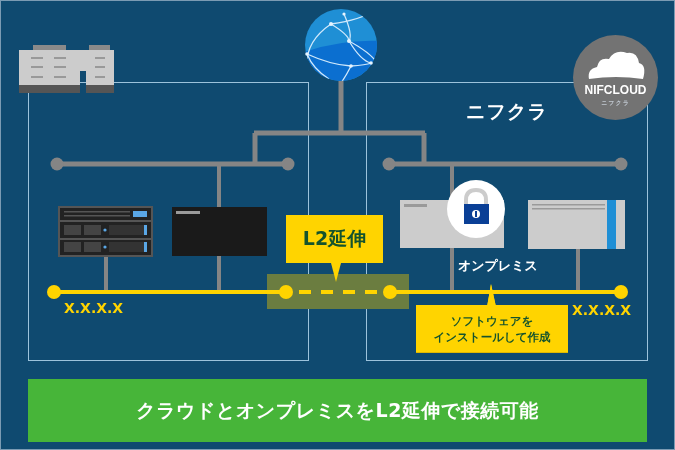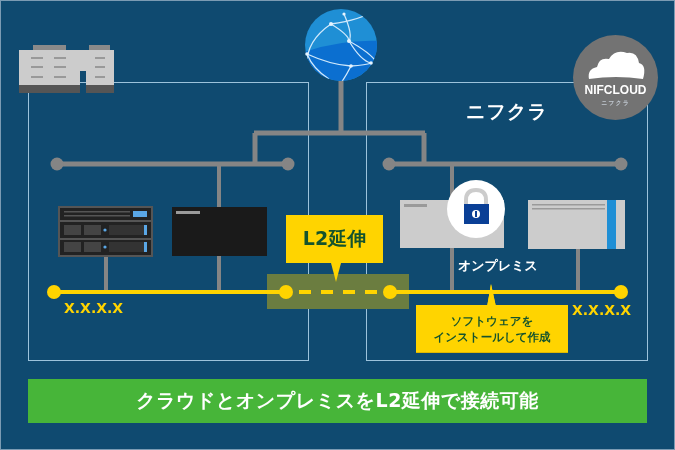--- a/index.html
+++ b/index.html
@@ -2,21 +2,21 @@
 <html><head>
 <meta charset="utf-8">
 <style>
   html, body { margin: 0; padding: 0; }
   body { width: 675px; height: 450px; overflow: hidden; background: #0f4a70; font-family: "DejaVu Sans", sans-serif; }
   .stage { position: relative; width: 675px; height: 450px; background: #0f4a70; box-sizing: border-box; border: 1px solid #7b9bb3; }
   .abs { position: absolute; }
   .zone { position: absolute; border: 1px solid #9cc3dc; box-sizing: border-box; }
   .zone-title { position: absolute; color: #ffffff; font-weight: bold; font-size: 19px; text-align: center; letter-spacing: 1px; }
   .ip { position: absolute; color: #ffd400; font-weight: bold; font-size: 14px; letter-spacing: 0px; }
-  .banner { position: absolute; left: 27px; top: 378px; width: 619px; height: 44px; background: #47b539; color: #fff; font-weight: bold; font-size: 19px; display:flex; align-items:center; justify-content:center; letter-spacing: 0.5px; }
+  .banner { position: absolute; left: 27px; top: 378px; width: 619px; height: 63px; background: #47b539; color: #fff; font-weight: bold; font-size: 19px; display:flex; align-items:center; justify-content:center; letter-spacing: 0.5px; }
   .callout { position: absolute; background: #ffd400; color: #14532d; font-weight: bold; display:flex; align-items:center; justify-content:center; text-align:center; }
   .label-white { position: absolute; color: #fff; font-weight: bold; font-size: 13px; }
   svg { position: absolute; left: 0; top: 0; }
 </style>
 </head>
 <body>
 
 <div class="stage">
 
   <div class="zone" style="left:27px; top:81px; width:281px; height:279px;"></div>

